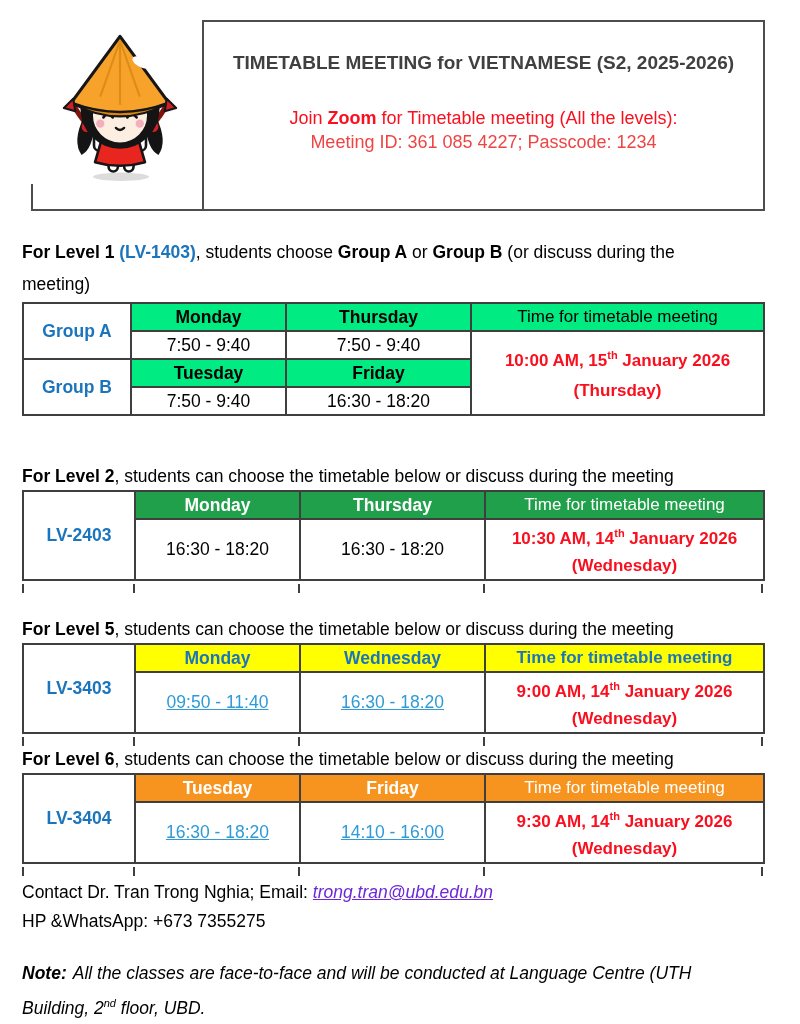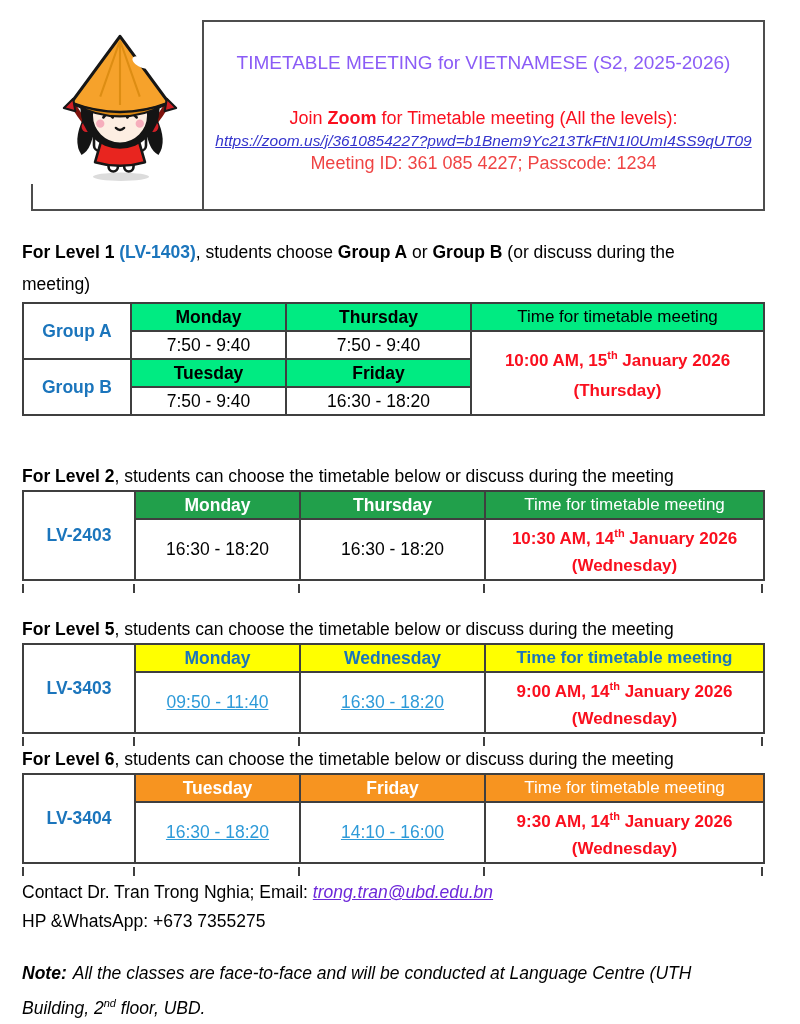--- a/index.html
+++ b/index.html
@@ -4,21 +4,21 @@
 <style>
   * { margin:0; padding:0; box-sizing:border-box; }
   html,body { width:800px; background:#ffffff; font-family:"Liberation Sans","DejaVu Sans",sans-serif; color:#000; }
   .page { position:relative; width:800px; height:1024px; background:#fff; overflow:hidden; }
 
   
   .header-box {
     position:absolute; left:202px; top:20px; width:563px; height:191px;
     border:2px solid #4d4d4d; text-align:center;
   }
-  .header-title { margin-top:30px; font-size:19px; font-weight:normal; color:#8b5cf6; }
+  .header-title { margin-top:30px; font-size:19px; font-weight:bold; color:#404040; }
   .join-line { margin-top:34px; font-size:18px; color:#fa0f1e; }
   .join-line b { font-weight:bold; }
   .zoom-link-line { margin-top:3px; font-size:15.5px; }
   .zoom-link { color:#3333cc; font-style:italic; text-decoration:underline; }
   .meeting-line { margin-top:3px; font-size:18px; color:#ef4444; }
   .left-cell-corner {
     position:absolute; left:31px; top:184px; width:173px; height:27px;
     border-left:2px solid #4d4d4d; border-bottom:2px solid #4d4d4d;
   }
   .mascot { position:absolute; left:50px; top:28px; width:140px; height:156px; }
@@ -94,21 +94,20 @@
     <ellipse cx="85" cy="33" rx="9" ry="4.5" transform="rotate(30 85 33)" fill="#ffffff"></ellipse>
     <path d="M20 68 l-9 9 l11 3 z" fill="#d21f26" stroke="#161616" stroke-width="2" stroke-linejoin="round"></path>
     <path d="M110 68 l9 9 l-11 3 z" fill="#d21f26" stroke="#161616" stroke-width="2" stroke-linejoin="round"></path>
   </svg>
 
   <div class="left-cell-corner"></div>
 
   <div class="header-box">
     <div class="header-title">TIMETABLE MEETING for VIETNAMESE (S2, 2025-2026)</div>
     <div class="join-line"><span>Join </span><b>Zoom</b><span> for Timetable meeting (All the levels):</span></div>
-    <div class="zoom-link-line"><a href="#" class="zoom-link">https://zoom.us/j/3610854227?pwd=b1Bnem9Yc213TkFtN1I0UmI4SS9qUT09</a></div>
     <div class="meeting-line">Meeting ID: 361 085 4227; Passcode: 1234</div>
   </div>
 
   <div class="para" style="top:236px; width:718px;">
     <span class="bold">For Level 1 </span><span class="blue">(LV-1403)</span><span>, students choose </span><span class="bold">Group A</span><span> or </span><span class="bold">Group B</span><span> (or discuss during the meeting)</span>
   </div>
 
   <table class="tt t1" style="top:302px; width:741px;">
     <colgroup>
         <col style="width:108px">

